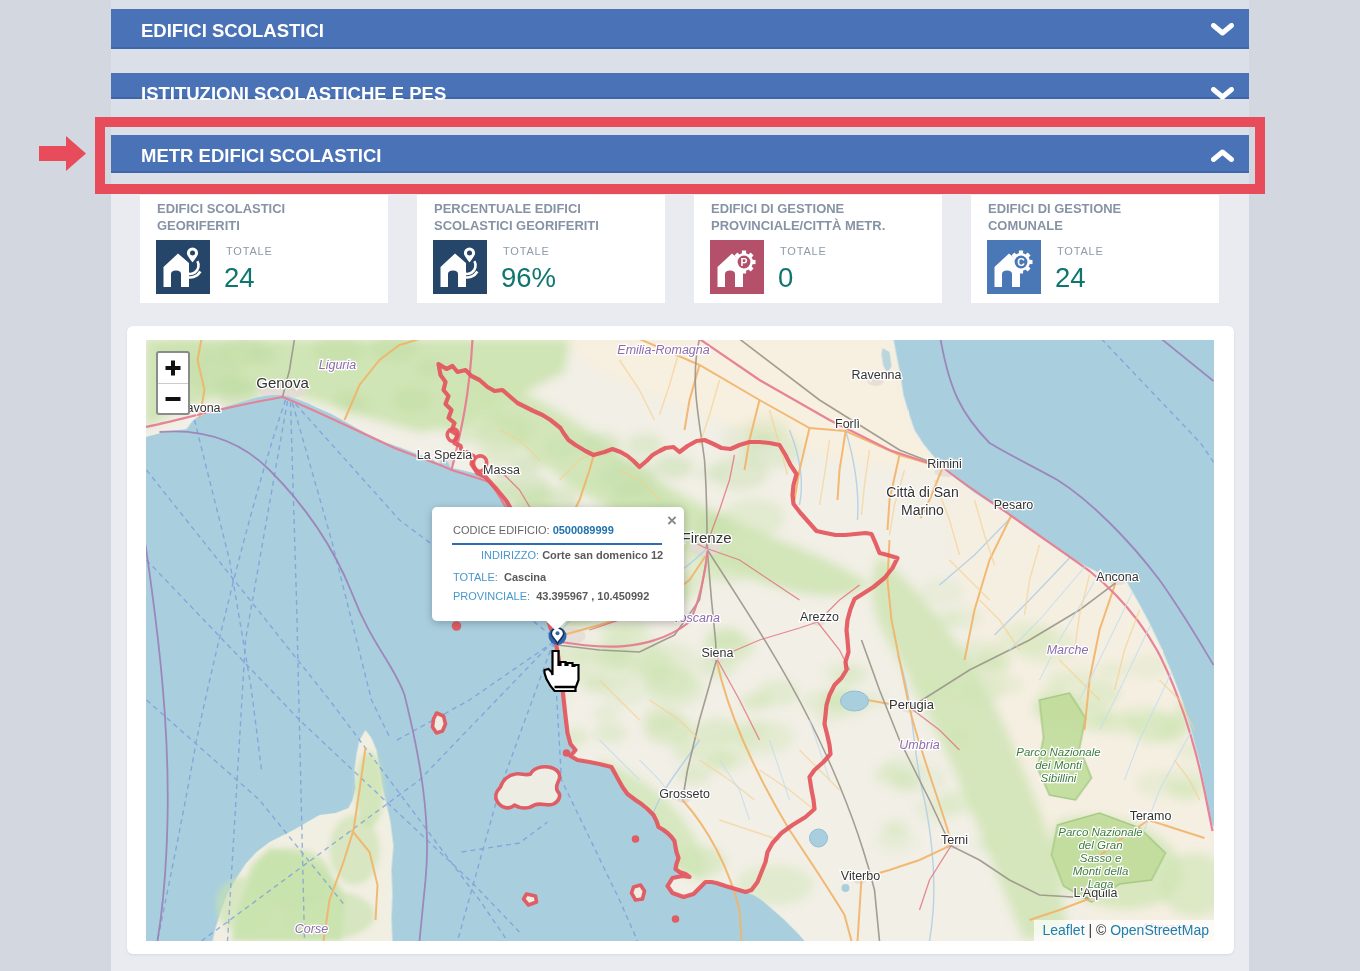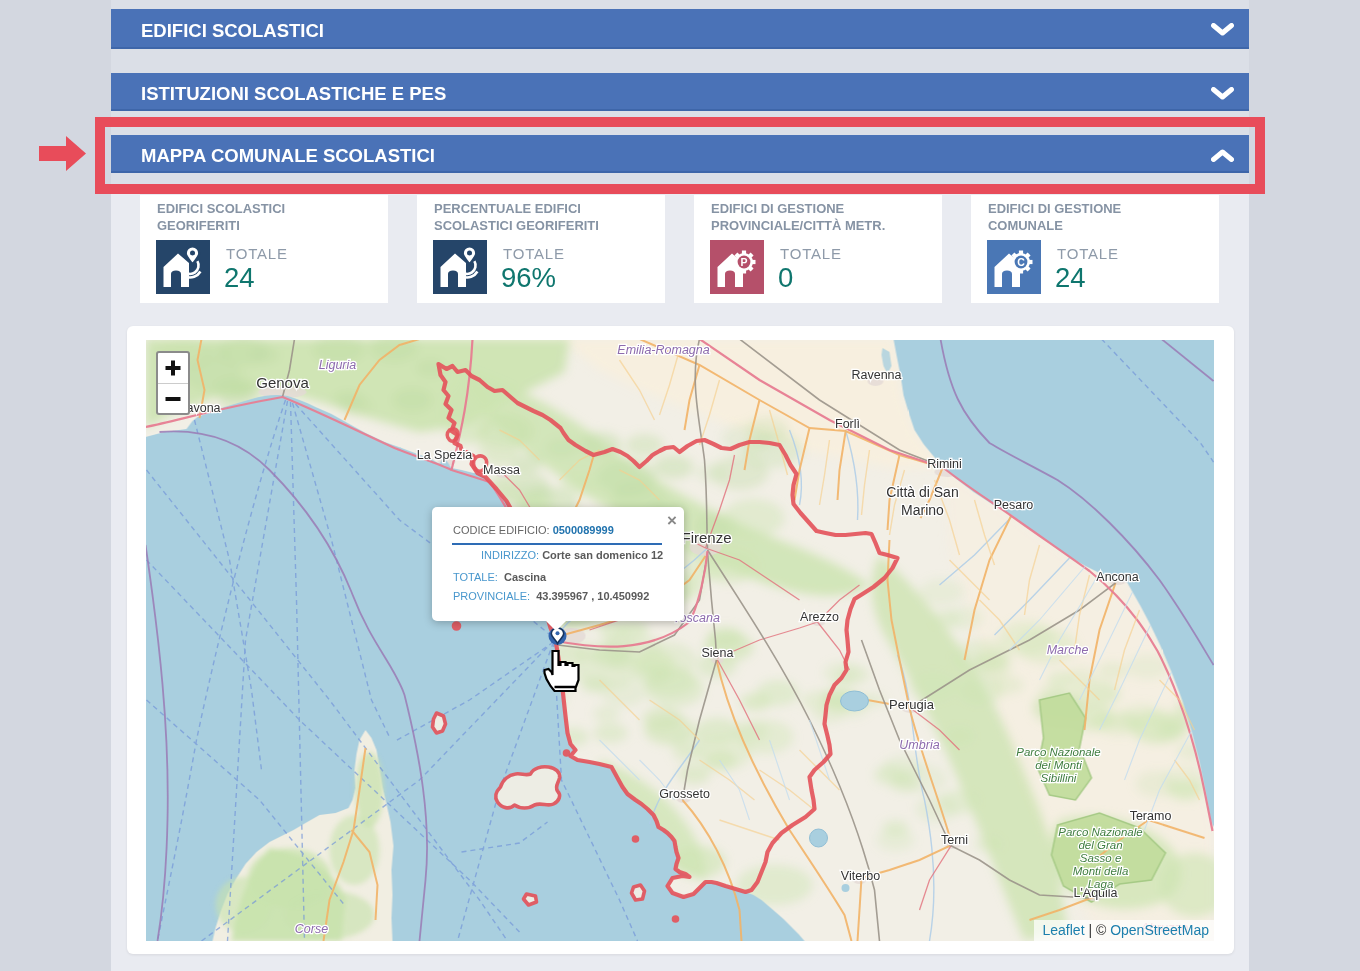--- a/index.html
+++ b/index.html
@@ -7,21 +7,21 @@
 .panel{position:absolute;left:111px;top:0;width:1138px;height:971px;background:#dbdfe7;}
 .abody{position:absolute;left:111px;top:190px;width:1138px;height:781px;background:#e9ebf1;}
 .bar{position:absolute;left:111px;width:1138px;height:40px;box-sizing:border-box;border-bottom:2px solid #3e66a9;background:#4a72b7;color:#fff;font-weight:bold;font-size:17px;line-height:44px;}
 .bar .t{display:inline-block;padding-left:30px;letter-spacing:0;font-size:18.5px;}
 .bar svg{position:absolute;right:15px;top:14px;}
 .redrect{position:absolute;left:95px;top:117px;width:1150px;height:57px;border:10px solid #e84c5a;}
 .arrowr{position:absolute;left:39px;top:135px;}
 .card{position:absolute;top:195px;width:248px;height:108px;background:#fff;}
 .ct{position:absolute;left:17px;top:5px;font-size:13.5px;font-weight:bold;color:#8693a4;line-height:17px;transform:scaleX(.96);transform-origin:left top;}
 .cic{position:absolute;left:16px;top:45px;width:54px;height:54px;}
-.ctot{position:absolute;left:86px;top:50px;font-size:15px;color:#8e9aa9;letter-spacing:.8px;}
+.ctot{position:absolute;left:86px;top:50px;font-size:11px;color:#8e9aa9;letter-spacing:.8px;}
 .cnum{position:absolute;left:84px;top:67px;font-size:27.5px;color:#0f766e;}
 .mapcard{position:absolute;left:127px;top:326px;width:1107px;height:628px;background:#fff;border-radius:6px;box-shadow:0 1px 3px rgba(0,0,0,.08);}
 .map{position:absolute;left:19px;top:14px;width:1068px;height:601px;background:#f3f0e7;overflow:hidden;}
 .zoomctl{position:absolute;left:10px;top:11px;width:30px;height:60px;background:#fff;border:2px solid rgba(90,90,90,.7);border-radius:3px;}
 .zoomctl .zb{width:30px;height:30px;}.zoomctl .zb svg{display:block;}
 .zoomctl .zb+.zb{border-top:1px solid #ccc;}
 .attrib{position:absolute;right:0;bottom:0;background:rgba(255,255,255,.72);font-size:14px;color:#333;padding:2px 5px 3px 8px;}
 .attrib a{color:#1c7fad;text-decoration:none;}
 .popup{position:absolute;left:286px;top:167px;width:252px;height:114px;background:#fff;border-radius:5px;box-shadow:0 2px 8px rgba(0,0,0,.25);}
 .popup .tip{position:absolute;left:113px;bottom:-10px;width:0;height:0;border-left:11px solid transparent;border-right:11px solid transparent;border-top:11px solid #fff;}
@@ -35,27 +35,27 @@
 </style>
 </head>
 <body>
 <div class="panel"></div>
 <div class="abody"></div>
 <div class="bar" style="top:9px;"><span class="t">EDIFICI SCOLASTICI</span>
 <svg width="23" height="13" viewBox="0 0 23 13">
       <path d="M2.5,2.5 L11.5,10 L20.5,2.5" fill="none" stroke="#fff" stroke-width="5" stroke-linecap="round" stroke-linejoin="round"></path>
     </svg>
 </div>
-<div class="bar" style="top:73px;height:38px;line-height:42px;"><span class="t">ISTITUZIONI SCOLASTICHE E PES</span>
+<div class="bar" style="top:73px;height:26px;line-height:42px;"><span class="t">ISTITUZIONI SCOLASTICHE E PES</span>
 <svg width="23" height="13" viewBox="0 0 23 13">
       <path d="M2.5,2.5 L11.5,10 L20.5,2.5" fill="none" stroke="#fff" stroke-width="5" stroke-linecap="round" stroke-linejoin="round"></path>
     </svg>
 </div>
 <div class="redrect"></div>
-<div class="bar" style="top:135px;height:38px;line-height:42px;"><span class="t">MAPPA COMUNALE SCOLASTICI</span>
+<div class="bar" style="top:135px;height:38px;line-height:42px;"><span class="t">METR EDIFICI SCOLASTICI</span>
 <svg width="23" height="13" viewBox="0 0 23 13">
       <path d="M2.5,10.5 L11.5,3 L20.5,10.5" fill="none" stroke="#fff" stroke-width="5" stroke-linecap="round" stroke-linejoin="round"></path>
     </svg>
 </div>
 <svg class="arrowr" width="48" height="37" viewBox="0 0 48 37">
     <path d="M0,11 L27,11 L27,1 L47,18.5 L27,36 L27,26 L0,26 Z" fill="#e84c5a"></path>
   </svg>
 
 <div class="card" style="left:140px;">
     <div class="ct">EDIFICI SCOLASTICI<br>GEORIFERITI</div>

